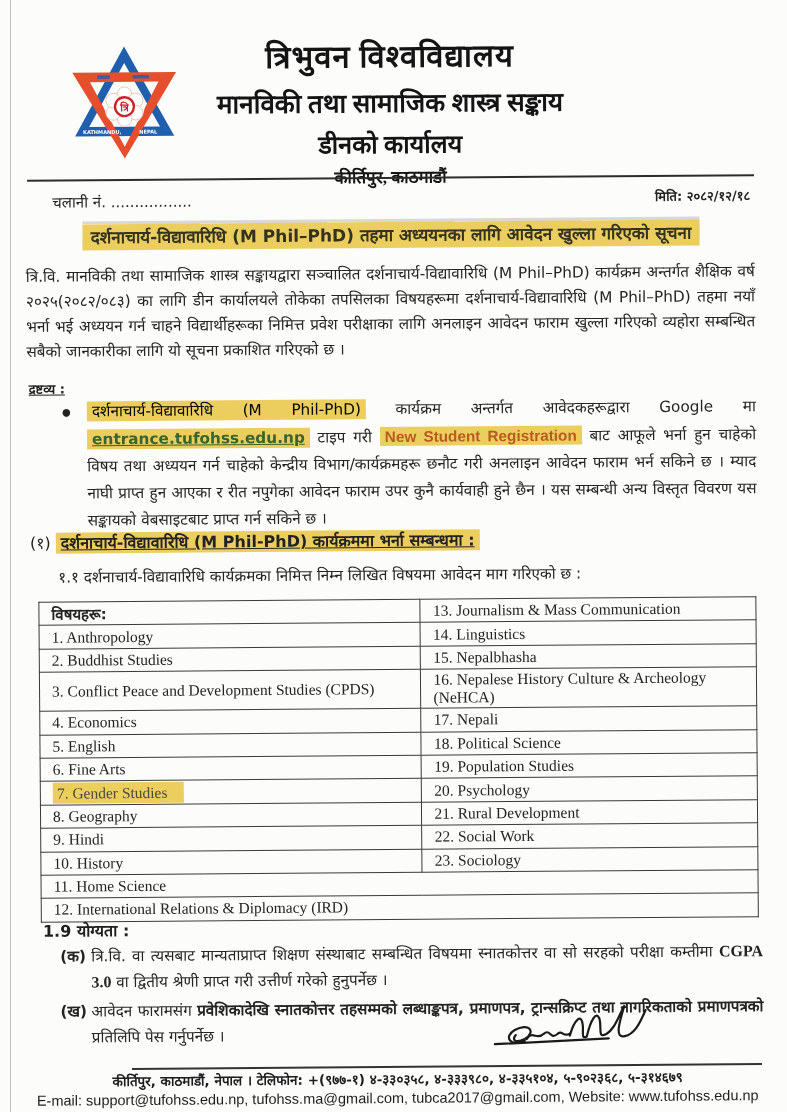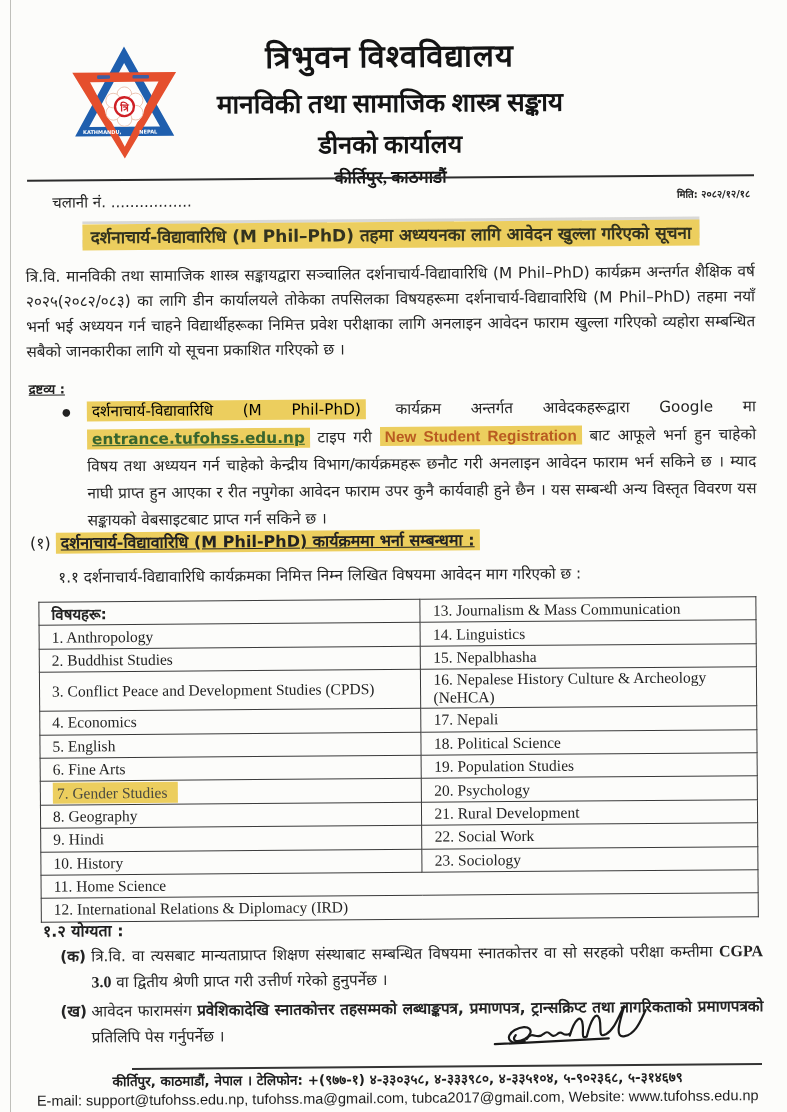--- a/index.html
+++ b/index.html
@@ -17,21 +17,21 @@
   .head-titles { position:absolute; left:0; right:0; top:34px; text-align:center;
     font-family:"Liberation Serif","DejaVu Serif",serif; color:#141414; }
   .t-university { font-size:31px; font-weight:bold; letter-spacing:1px; }
   .t-faculty    { font-size:26px; font-weight:bold; margin-top:8px; }
   .t-office     { font-size:25px; font-weight:bold; margin-top:6px; }
   .t-location   { font-size:17px; font-weight:bold; margin-top:5px; }
   .head-rule { position:absolute; left:30px; width:727px; top:177px; height:2px; background:#2c2c2c; }
 
   .meta-row { position:absolute; left:55px; right:34px; top:189px;
     display:flex; justify-content:space-between; font-size:15px; color:#222; }
-  .meta-date { font-weight:bold; font-size:10px; }
+  .meta-date { font-weight:bold; font-size:13px; }
 
   .hl { background:#ecce5e; padding:1px 5px; }
   .notice-title { position:absolute; left:0; right:0; top:223px; text-align:center; }
   .notice-title .hl { font-size:17px; font-weight:bold; color:#33331f; padding:3px 8px;
     box-shadow:0 -3px 0 rgba(150,150,150,.35); }
 
   .intro { position:absolute; left:28px; width:729px; top:262px;
     font-size:15.3px; line-height:25px; text-align:justify; color:#242424; }
 
   .note-label { position:absolute; left:30px; top:377px; font-weight:bold; font-size:13px;
@@ -45,21 +45,21 @@
   .sec1-heading { position:absolute; left:30px; top:529px; font-size:16px; }
   .sec1-heading .hl { font-weight:bold; text-decoration:underline; color:#222; }
   .sec1-sub { position:absolute; left:58px; top:564px; font-size:15.3px; color:#242424; }
 
   .subjects { position:absolute; left:38px; top:599px; width:718px;
     border-collapse:collapse; font-family:"Liberation Serif","DejaVu Serif",serif; }
   .subjects td { border:1px solid #3a3a3a; font-size:15.5px; color:#232323;
     padding:1px 4px 1px 12px; height:23.4px; }
   .subjects td.col-l { width:53.2%; }
   .subjects td.th-cell { font-family:"DejaVu Sans",sans-serif; font-weight:bold; font-size:15px; }
-  .subjects .hl { padding:2px 10px 2px 4px; color:#4a4a40; }
+  .subjects .hl { padding:2px 16px 2px 4px; color:#4a4a40; }
 
   .sec12-heading { position:absolute; left:40px; top:917px; font-weight:bold; font-size:16px; }
   .qual-item { position:absolute; left:0; padding-left:88px; width:760px;
     font-size:15.3px; line-height:26px; text-align:justify; color:#242424; }
   .qual-ka { top:941px; }
   .qual-kha { top:996px; }
   .qual-label { position:absolute; left:57px; font-weight:bold; }
   .b { font-weight:bold; }
   .cgpa { font-family:"Liberation Serif","DejaVu Serif",serif; font-weight:bold; font-size:16px; }
 
@@ -176,21 +176,21 @@
           </tr>
       <tr>
             <td colspan="2">11. Home Science</td>
           </tr>
       <tr>
             <td colspan="2">12. International Relations &amp; Diplomacy (IRD)</td>
           </tr>
     </tbody>
       </table>
 
-    <div class="sec12-heading">१.२ योग्यता :</div>
+    <div class="sec12-heading">1.9 योग्यता :</div>
 
     <div class="qual-item qual-ka">
       <span class="qual-label">(क)</span><span>त्रि.वि. वा त्यसबाट मान्यताप्राप्त शिक्षण संस्थाबाट सम्बन्धित विषयमा स्नातकोत्तर वा सो सरहको परीक्षा कम्तीमा </span><span class="cgpa">CGPA 3.0</span><span> वा द्वितीय श्रेणी प्राप्त गरी उत्तीर्ण गरेको हुनुपर्नेछ ।</span>
     </div>
 
     <div class="qual-item qual-kha">
       <span class="qual-label">(ख)</span><span>आवेदन फारामसंग </span><span class="b">प्रवेशिकादेखि स्नातकोत्तर तहसम्मको लब्धाङ्कपत्र, प्रमाणपत्र, ट्रान्सक्रिप्ट तथा नागरिकताको प्रमाणपत्रको</span><span> प्रतिलिपि पेस गर्नुपर्नेछ ।</span>
     </div>
 
     <svg class="signature" viewBox="0 0 172 62">

